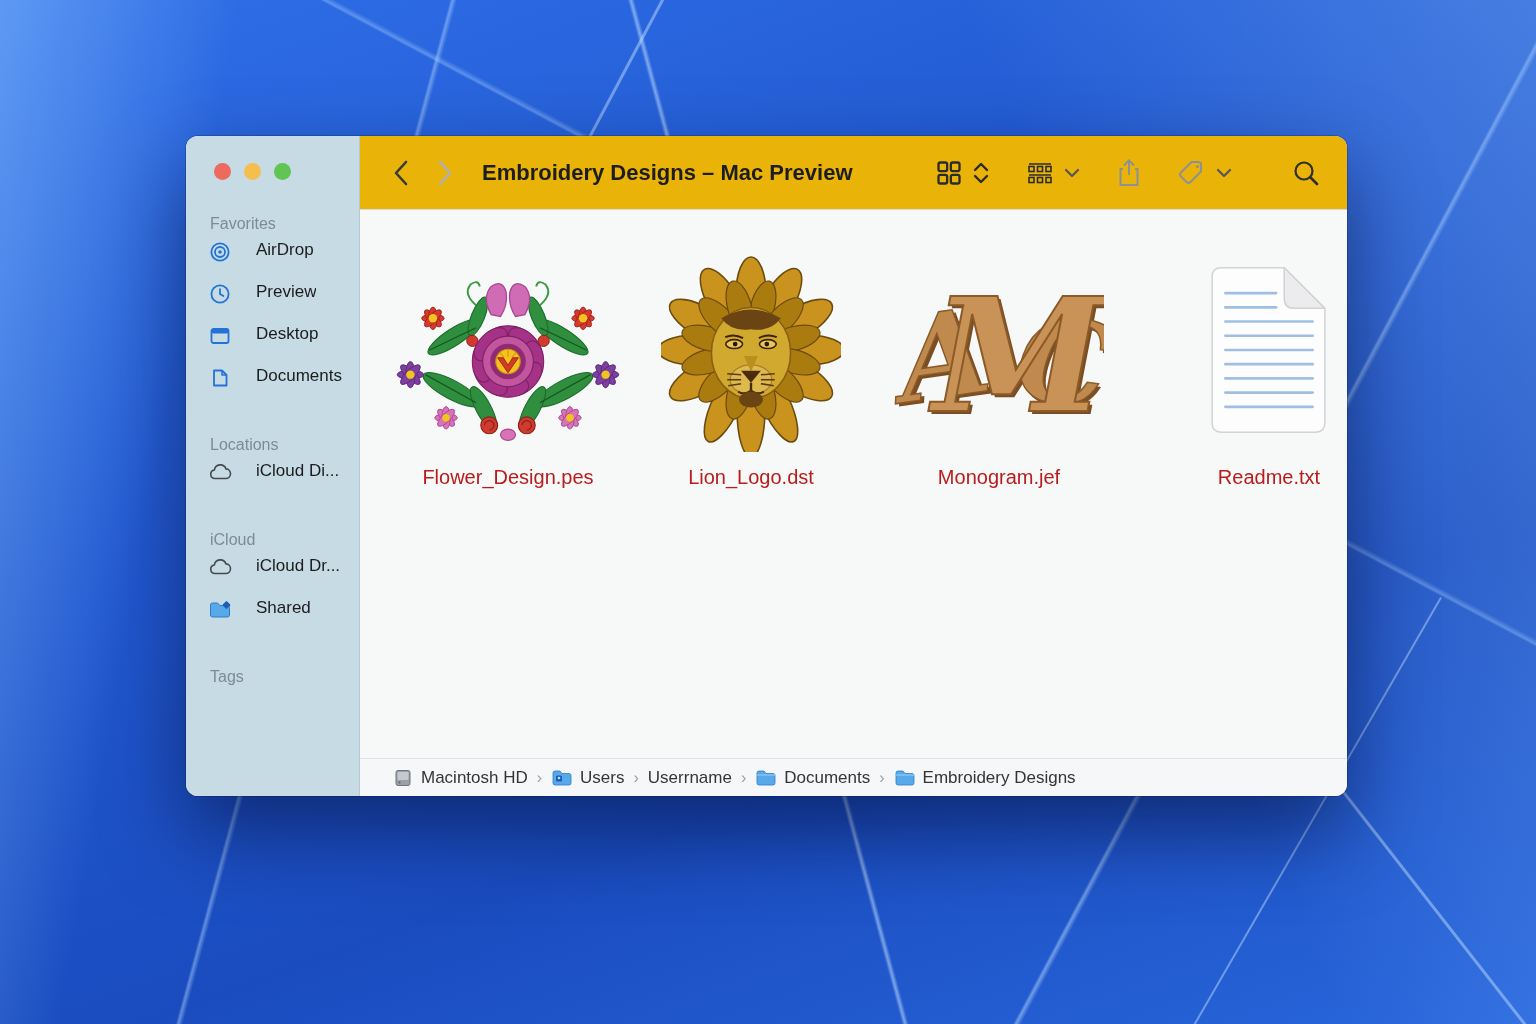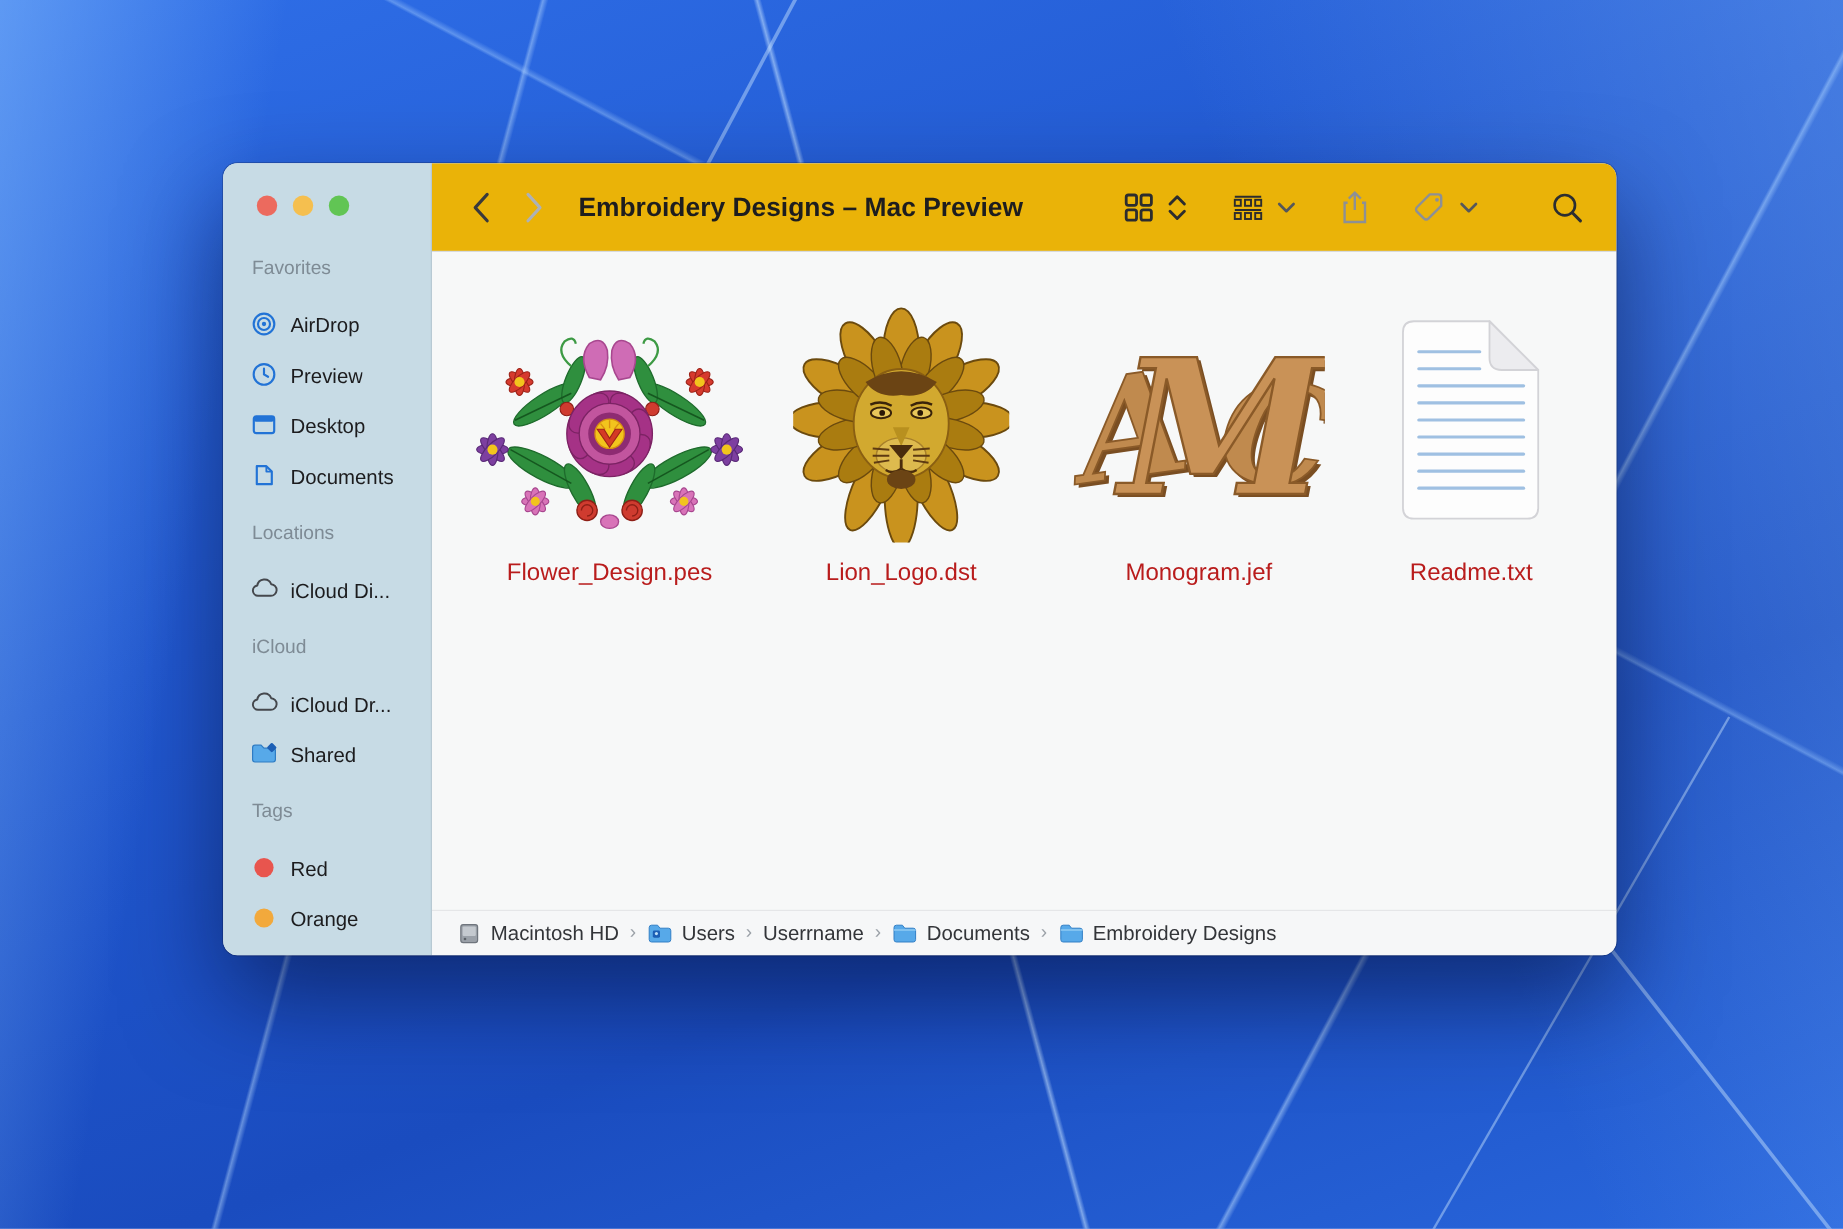--- a/index.html
+++ b/index.html
@@ -28,21 +28,21 @@
   
   .sidebar{width:174px;flex:0 0 174px;background:#c7dbe5;position:relative;
     border-right:1px solid rgba(0,0,0,.08);box-sizing:border-box;}
   .traffic-lights{position:absolute;top:27px;left:28px;display:flex;gap:13px;}
   .traffic-light{width:17px;height:17px;border-radius:50%;}
   .side-scroll{position:absolute;top:78px;left:0;right:0;bottom:0;padding:0 12px;}
   .side-header{font-size:16px;color:#7e8b95;padding-left:12px;height:20px;line-height:20px;}
   .side-section{margin-top:27px;}
   .side-section:first-child{margin-top:0;}
   .side-list{margin-top:6px;}
-  .side-item{display:flex;align-items:flex-end;height:42px;padding-left:10px;border-radius:8px;cursor:default;}
+  .side-item{display:flex;align-items:flex-start;height:42px;padding-left:10px;border-radius:8px;cursor:default;gap:14px;}
   .side-item .si-icon{width:24px;height:24px;display:flex;align-items:center;justify-content:center;flex:0 0 24px;}
   .side-item .si-label{margin-left:10px;font-size:17px;color:#1c1c1e;white-space:nowrap;overflow:hidden;}
   .tag-dot{width:16px;height:16px;border-radius:50%;}
 
   
   .main-col{flex:1;display:flex;flex-direction:column;min-width:0;}
 
   
   .toolbar{height:74px;flex:0 0 74px;background:#eab308;border-bottom:1px solid #d7dade;
     display:flex;align-items:center;padding:0 26px;box-sizing:border-box;}
@@ -56,21 +56,21 @@
   .tb-gap-lg{margin-left:58px;}
 
   
   .content{flex:1;position:relative;background:#f7f8f8;}
   .file-item{position:absolute;top:42px;width:240px;display:flex;flex-direction:column;align-items:center;cursor:default;}
   .file-thumb{height:200px;display:flex;align-items:flex-end;justify-content:center;}
   .file-label{margin-top:14px;font-size:20px;color:#b91c1c;white-space:nowrap;}
 
   
   .pathbar{height:38px;flex:0 0 38px;background:#f6f7f8;border-top:1px solid #e0e2e4;
-    display:flex;align-items:center;padding:0 20px;box-sizing:border-box;}
+    display:flex;align-items:center;padding:0 32px;box-sizing:border-box;}
   .crumb{display:flex;align-items:center;cursor:default;}
   .crumb .c-icon{width:22px;height:22px;margin-right:7px;display:flex;align-items:center;justify-content:center;}
   .crumb .c-label{font-size:17px;color:#333539;white-space:nowrap;}
   .crumb-sep{font-size:16px;color:#9aa0a7;margin:0 9px;}
   svg{display:block;}
 </style>
 </head>
 <body>
 
 <div class="wallpaper-line" style="left:560px;top:-60px;width:3px;height:500px;transform:rotate(28deg);"></div>
@@ -163,34 +163,20 @@
                   <rect x="15.5" y="3" width="6" height="6" rx="1" transform="rotate(45 18.5 6)" fill="#1c5fb5"></rect>
                 </svg>
             </span>
             <span class="si-label">Shared</span>
           </div>
         </div>
       </div>
 
       <div class="side-section">
         <div class="side-header">Tags</div>
-        <div class="side-list">
-          <div class="side-item">
-            <span class="si-icon">
-                <span class="tag-dot" style="background-color: rgb(232, 85, 78);"></span>
-              </span>
-            <span class="si-label">Red</span>
-          </div>
-          <div class="side-item">
-            <span class="si-icon">
-                <span class="tag-dot" style="background-color: rgb(242, 169, 60);"></span>
-              </span>
-            <span class="si-label">Orange</span>
-          </div>
-        </div>
       </div>
     </div>
   </div>
 
   <div class="main-col">
 
     <div class="toolbar">
       <div class="nav-btn">
         <svg width="16" height="26" viewBox="0 0 16 26">
             <path d="M13 2 L3 13 L13 24" fill="none" stroke="#3a3a3c" stroke-width="2.6" stroke-linecap="round" stroke-linejoin="round"></path>
@@ -495,21 +481,21 @@
 
               <text x="3" y="144" font-size="118" fill="#c08a4e" stroke="#8a5a28" stroke-width="1.5" transform="rotate(-8 50 100)">A</text>
               <text x="125" y="149" font-size="118" fill="#c08a4e" stroke="#8a5a28" stroke-width="1.5" transform="rotate(8 160 100)">C</text>
               <text x="38" y="159" font-size="158" fill="#c99257" stroke="#8a5a28" stroke-width="2">M</text>
             </g>
           </svg>
         </div>
         <div class="file-label">Monogram.jef</div>
       </div>
 
-      <div class="file-item" style="left:746px;">
+      <div class="file-item" style="left:789px;">
         <div class="file-thumb" style="align-items:center;">
           <svg width="132" height="178" viewBox="0 0 130 172">
             <path d="M18 3 H80 L120 43 V156 Q120 165 111 165 H18 Q9 165 9 156 V12 Q9 3 18 3 Z" fill="#fdfdfd" stroke="#d3d3d7" stroke-width="1.5"></path>
             <path d="M80 3 L120 43 H90 Q80 43 80 33 Z" fill="#ececef" stroke="#d3d3d7" stroke-width="1.5" stroke-linejoin="round"></path>
             <g stroke="#9fc0e2" stroke-width="2.6" stroke-linecap="round">
               <line x1="22" y1="28" x2="72" y2="28"></line>
               <line x1="22" y1="42" x2="72" y2="42"></line>
               <line x1="22" y1="56" x2="108" y2="56"></line>
               <line x1="22" y1="70" x2="108" y2="70"></line>
               <line x1="22" y1="84" x2="108" y2="84"></line>

